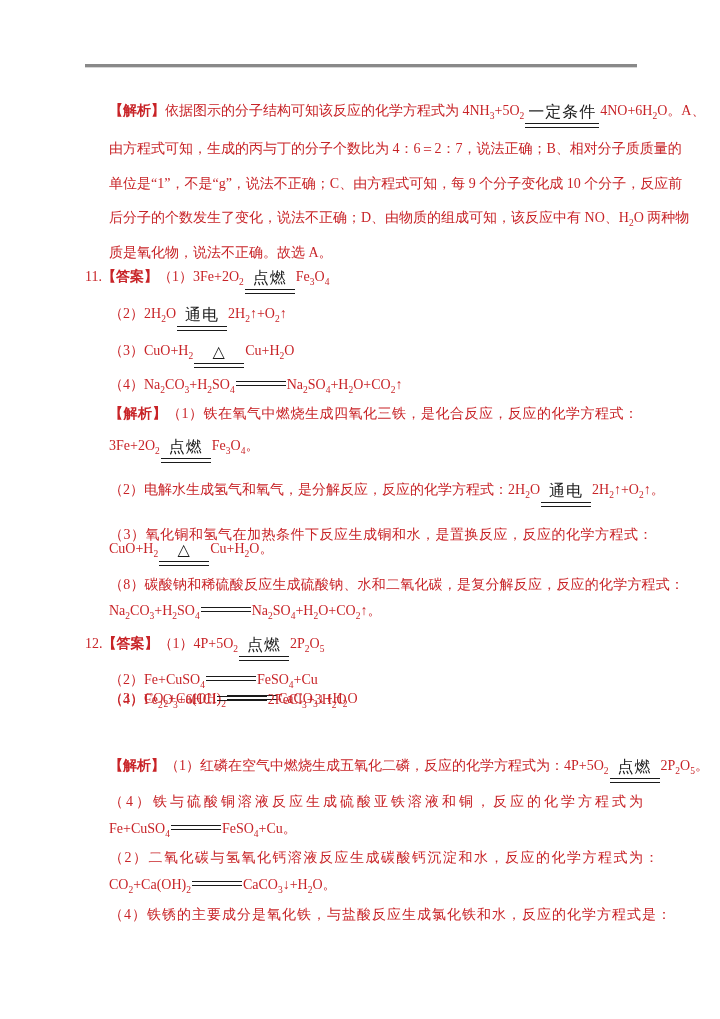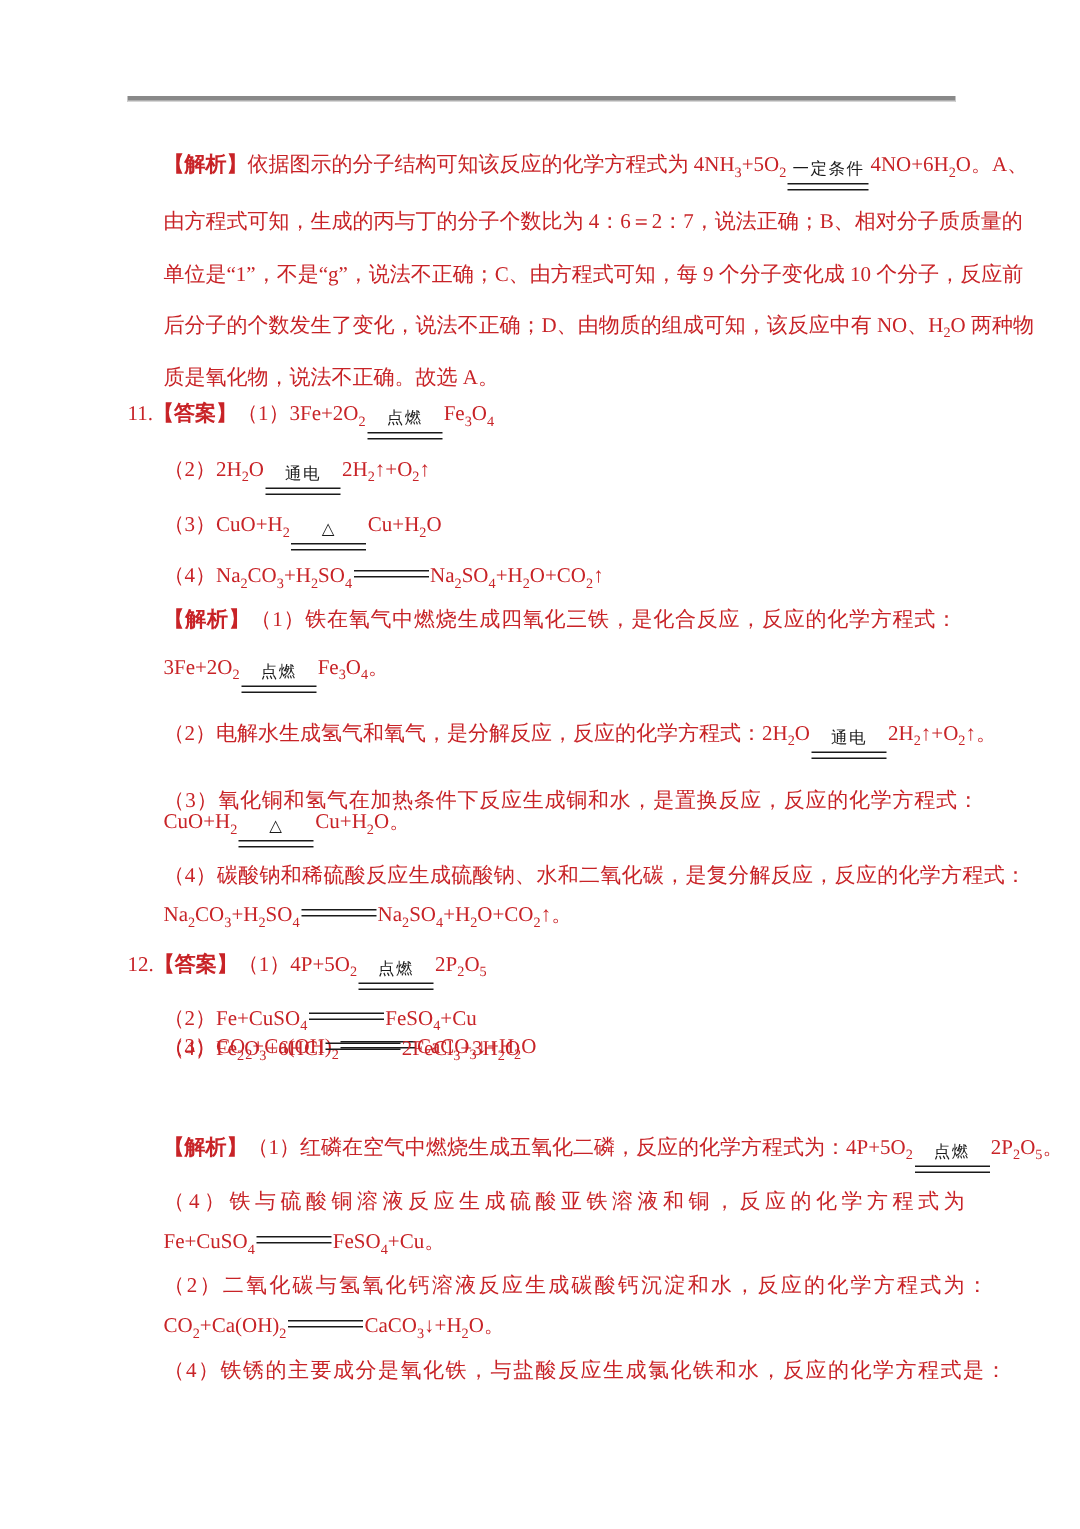--- a/index.html
+++ b/index.html
@@ -25,21 +25,21 @@
     font-size:14px;line-height:19px;color:var(--text-red);
   }
   .line.hang{left:85px;}
   .line b.lbl{font-weight:bold;}
   
   .frac{
     display:inline-flex;flex-direction:column;align-items:center;
     vertical-align:-2px;margin:0 1px;line-height:1;
   }
   .cond{
-    font-size:11px;color:var(--cond);letter-spacing:1px;
+    font-size:16px;color:var(--cond);letter-spacing:1px;
     padding:0 3px 2px;white-space:nowrap;line-height:1.05;
   }
   .dbl{
     box-sizing:border-box;height:5px;align-self:stretch;min-width:50px;
     border-top:1.6px solid var(--cond);border-bottom:1.6px solid var(--cond);
   }
   .dbl.plain{
     display:inline-block;width:47px;vertical-align:3px;margin:0 1px;
   }
   sub{font-size:9.5px;line-height:0;}
@@ -78,21 +78,21 @@
         </span>Fe<sub>3</sub>O<sub>4</sub>。</div>
       <div class="line" style="top: 480px;">（2）电解水生成氢气和氧气，是分解反应，反应的化学方程式：2H<sub>2</sub>O<span class="frac">
           <span class="cond">通电</span>
           <span class="dbl"></span>
         </span>2H<sub>2</sub>↑+O<sub>2</sub>↑。</div>
       <div class="line" style="top: 525px; letter-spacing: 0.5px;">（3）氧化铜和氢气在加热条件下反应生成铜和水，是置换反应，反应的化学方程式：</div>
       <div class="line" style="top: 539px;">CuO+H<sub>2</sub><span class="frac">
           <span class="cond">△</span>
           <span class="dbl"></span>
         </span>Cu+H<sub>2</sub>O。</div>
-      <div class="line" style="top: 575px; letter-spacing: 0.2px;">（4）碳酸钠和稀硫酸反应生成硫酸钠、水和二氧化碳，是复分解反应，反应的化学方程式：</div>
+      <div class="line" style="top: 575px; letter-spacing: 0.2px;">（8）碳酸钠和稀硫酸反应生成硫酸钠、水和二氧化碳，是复分解反应，反应的化学方程式：</div>
       <div class="line" style="top: 601px;">Na<sub>2</sub>CO<sub>3</sub>+H<sub>2</sub>SO<sub>4</sub><span class="dbl plain"></span>Na<sub>2</sub>SO<sub>4</sub>+H<sub>2</sub>O+CO<sub>2</sub>↑。</div>
       <div class="line hang" style="top: 634px;">12.<b class="lbl">【答案】</b>（1）4P+5O<sub>2</sub><span class="frac">
           <span class="cond">点燃</span>
           <span class="dbl"></span>
         </span>2P<sub>2</sub>O<sub>5</sub></div>
       <div class="line" style="top: 670px;">（2）Fe+CuSO<sub>4</sub><span class="dbl plain"></span>FeSO<sub>4</sub>+Cu</div>
       <div class="line" style="top: 689px;">（3）CO<sub>2</sub>+Ca(OH)<sub>2</sub><span class="dbl plain"></span>CaCO<sub>3</sub>↓+H<sub>2</sub>O</div>
       <div class="line" style="top: 690px;">（4）Fe<sub>2</sub>O<sub>3</sub>+6HCl<span class="dbl plain"></span>2FeCl<sub>3</sub>+3H<sub>2</sub>O</div>
       <div class="line" style="top: 756px;"><b class="lbl">【解析】</b>（1）红磷在空气中燃烧生成五氧化二磷，反应的化学方程式为：4P+5O<sub>2</sub><span class="frac">
           <span class="cond">点燃</span>

